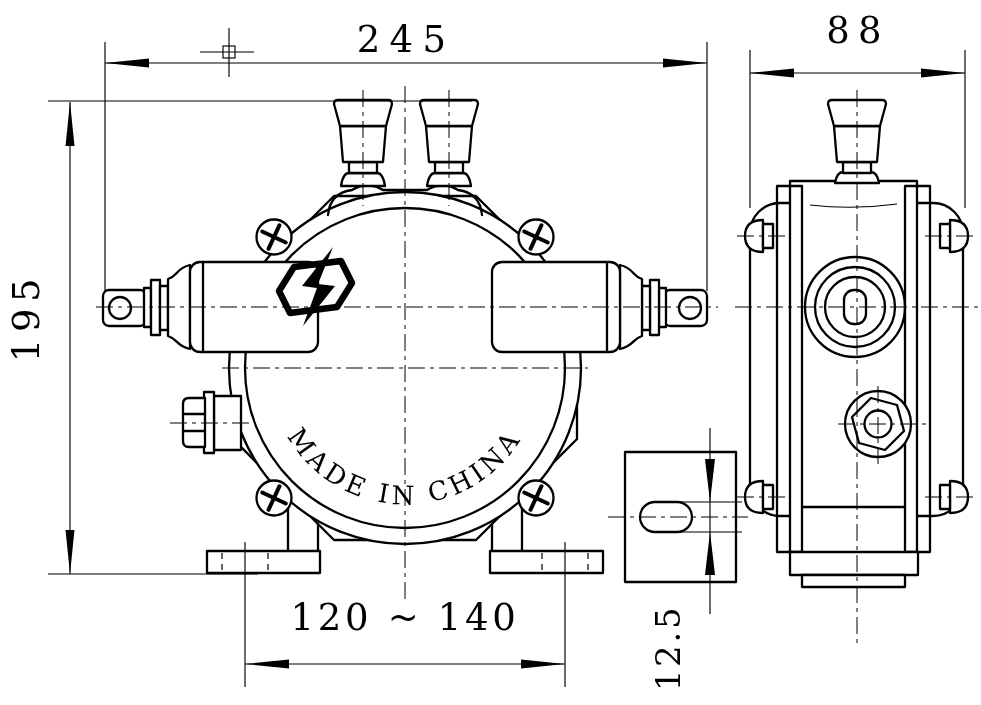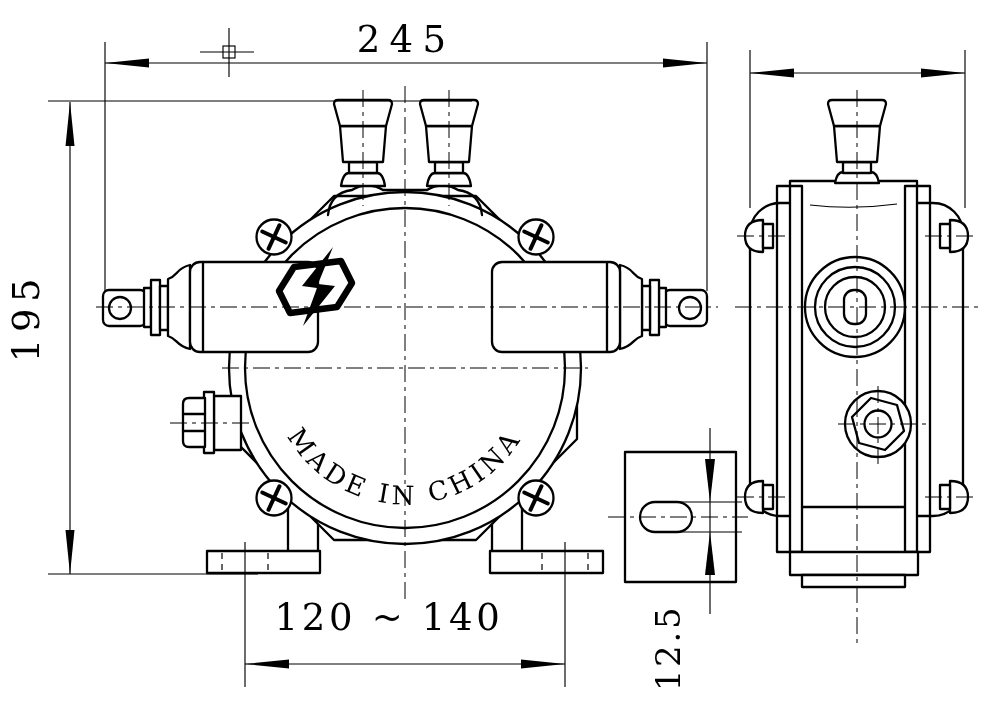--- a/index.html
+++ b/index.html
@@ -14,21 +14,21 @@
   .hd {stroke:#000;stroke-width:1.2;fill:none;stroke-dasharray:6 5;}
   .arr{fill:#000;stroke:none;}
   .lg {stroke:#000;stroke-width:6.5;fill:none;stroke-linejoin:round;}
   .x  {stroke:#000;stroke-width:4;fill:none;stroke-linecap:round;}
   .dim{position:absolute;color:#000;font-size:37px;text-align:center;white-space:nowrap;
        line-height:42px;}
   .rot{transform:rotate(-90deg);}
   #d245 {left:326px;top:19px;  width:160px;letter-spacing:.25em;}
   #d88  {left:798px;top:10px; width:120px;letter-spacing:.22em;}
   #d195 {left:-28px;top:296px;width:110px;height:42px;letter-spacing:.18em;}
-  #d120 {left:259px;top:597px;width:260px;letter-spacing:.10em;}
+  #d120 {left:275px;top:597px;width:260px;letter-spacing:.10em;}
   #d125 {left:613px;top:627px;width:110px;height:42px;letter-spacing:.08em;font-size:34px;}
   .arcText{font-family:"DejaVu Serif",serif;font-size:26px;fill:#000;}
 </style>
 </head>
 <body>
 
 <div class="canvas">
 
 <svg width="981" height="705" viewBox="0 0 981 705">
 
@@ -257,17 +257,18 @@
   </g>
 
   <g>
     <line x1="710" y1="428" x2="710" y2="614" class="n"></line>
     <polygon points="710,502 705,459 715,459" class="arr"></polygon>
     <polygon points="710,532 705,575 715,575" class="arr"></polygon>
   </g>
 </svg>
 
 <div class="dim" id="d245">245</div>
+<div class="dim" id="d88">88</div>
 <div class="dim rot" id="d195">195</div>
 <div class="dim" id="d120">120 ~ 140</div>
 <div class="dim rot" id="d125">12.5</div>
 
 </div>
 
 </body></html>

